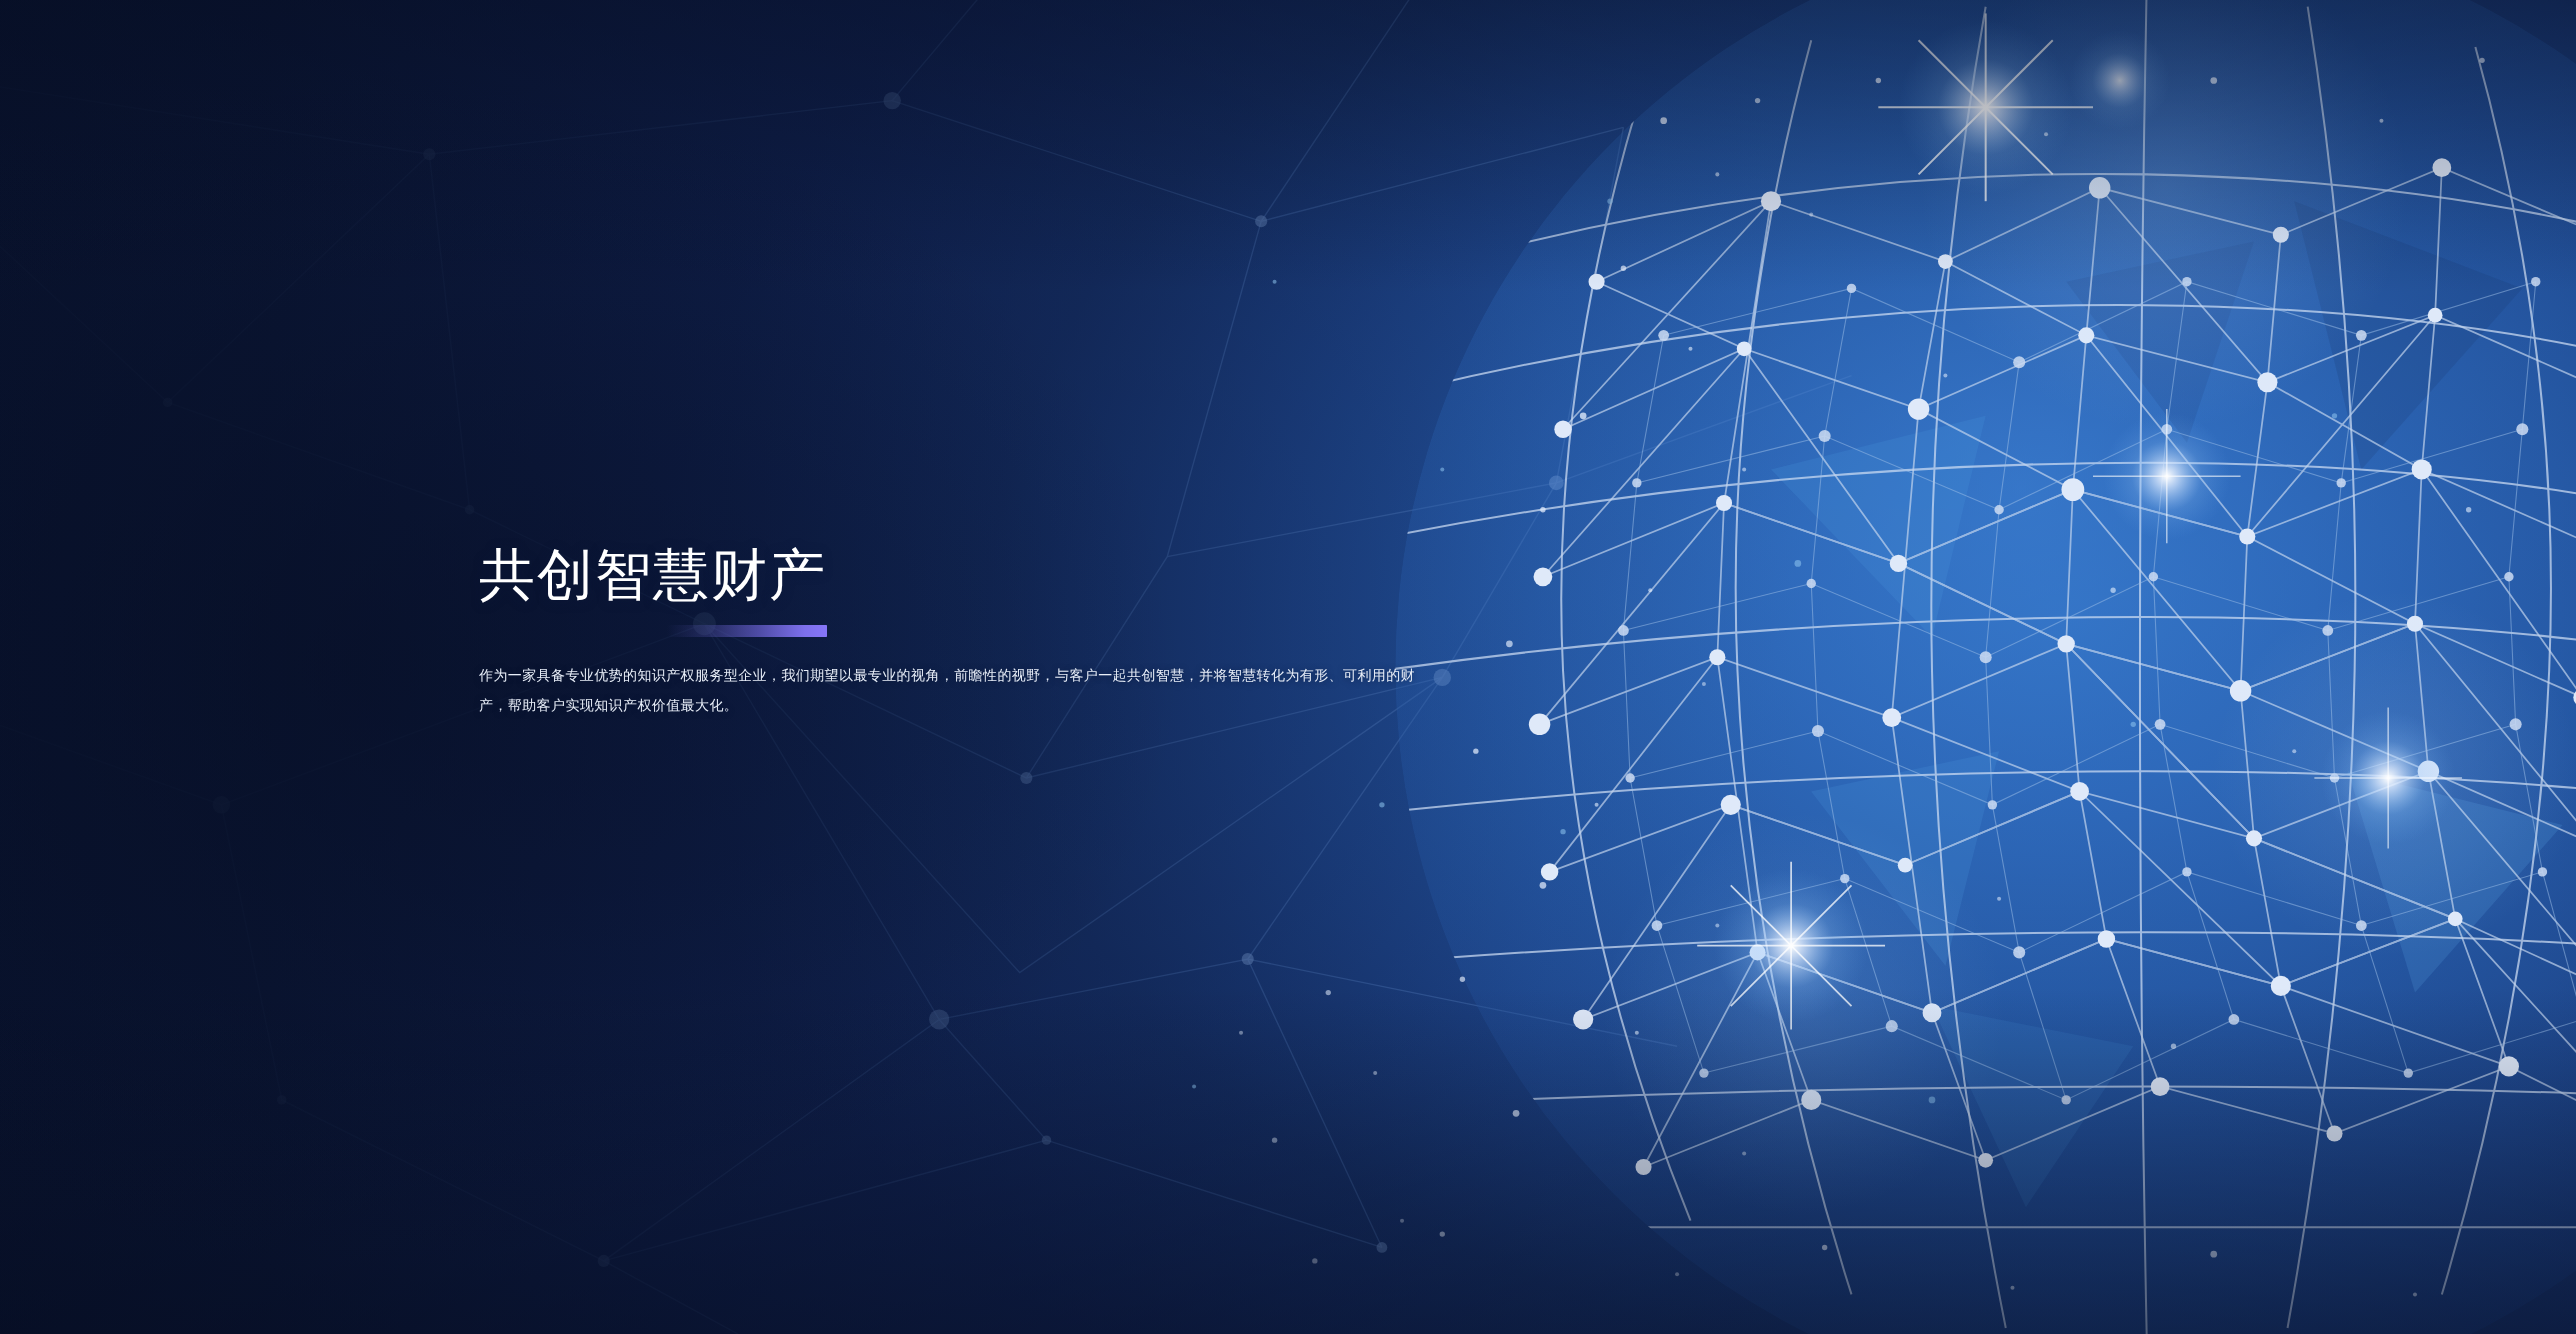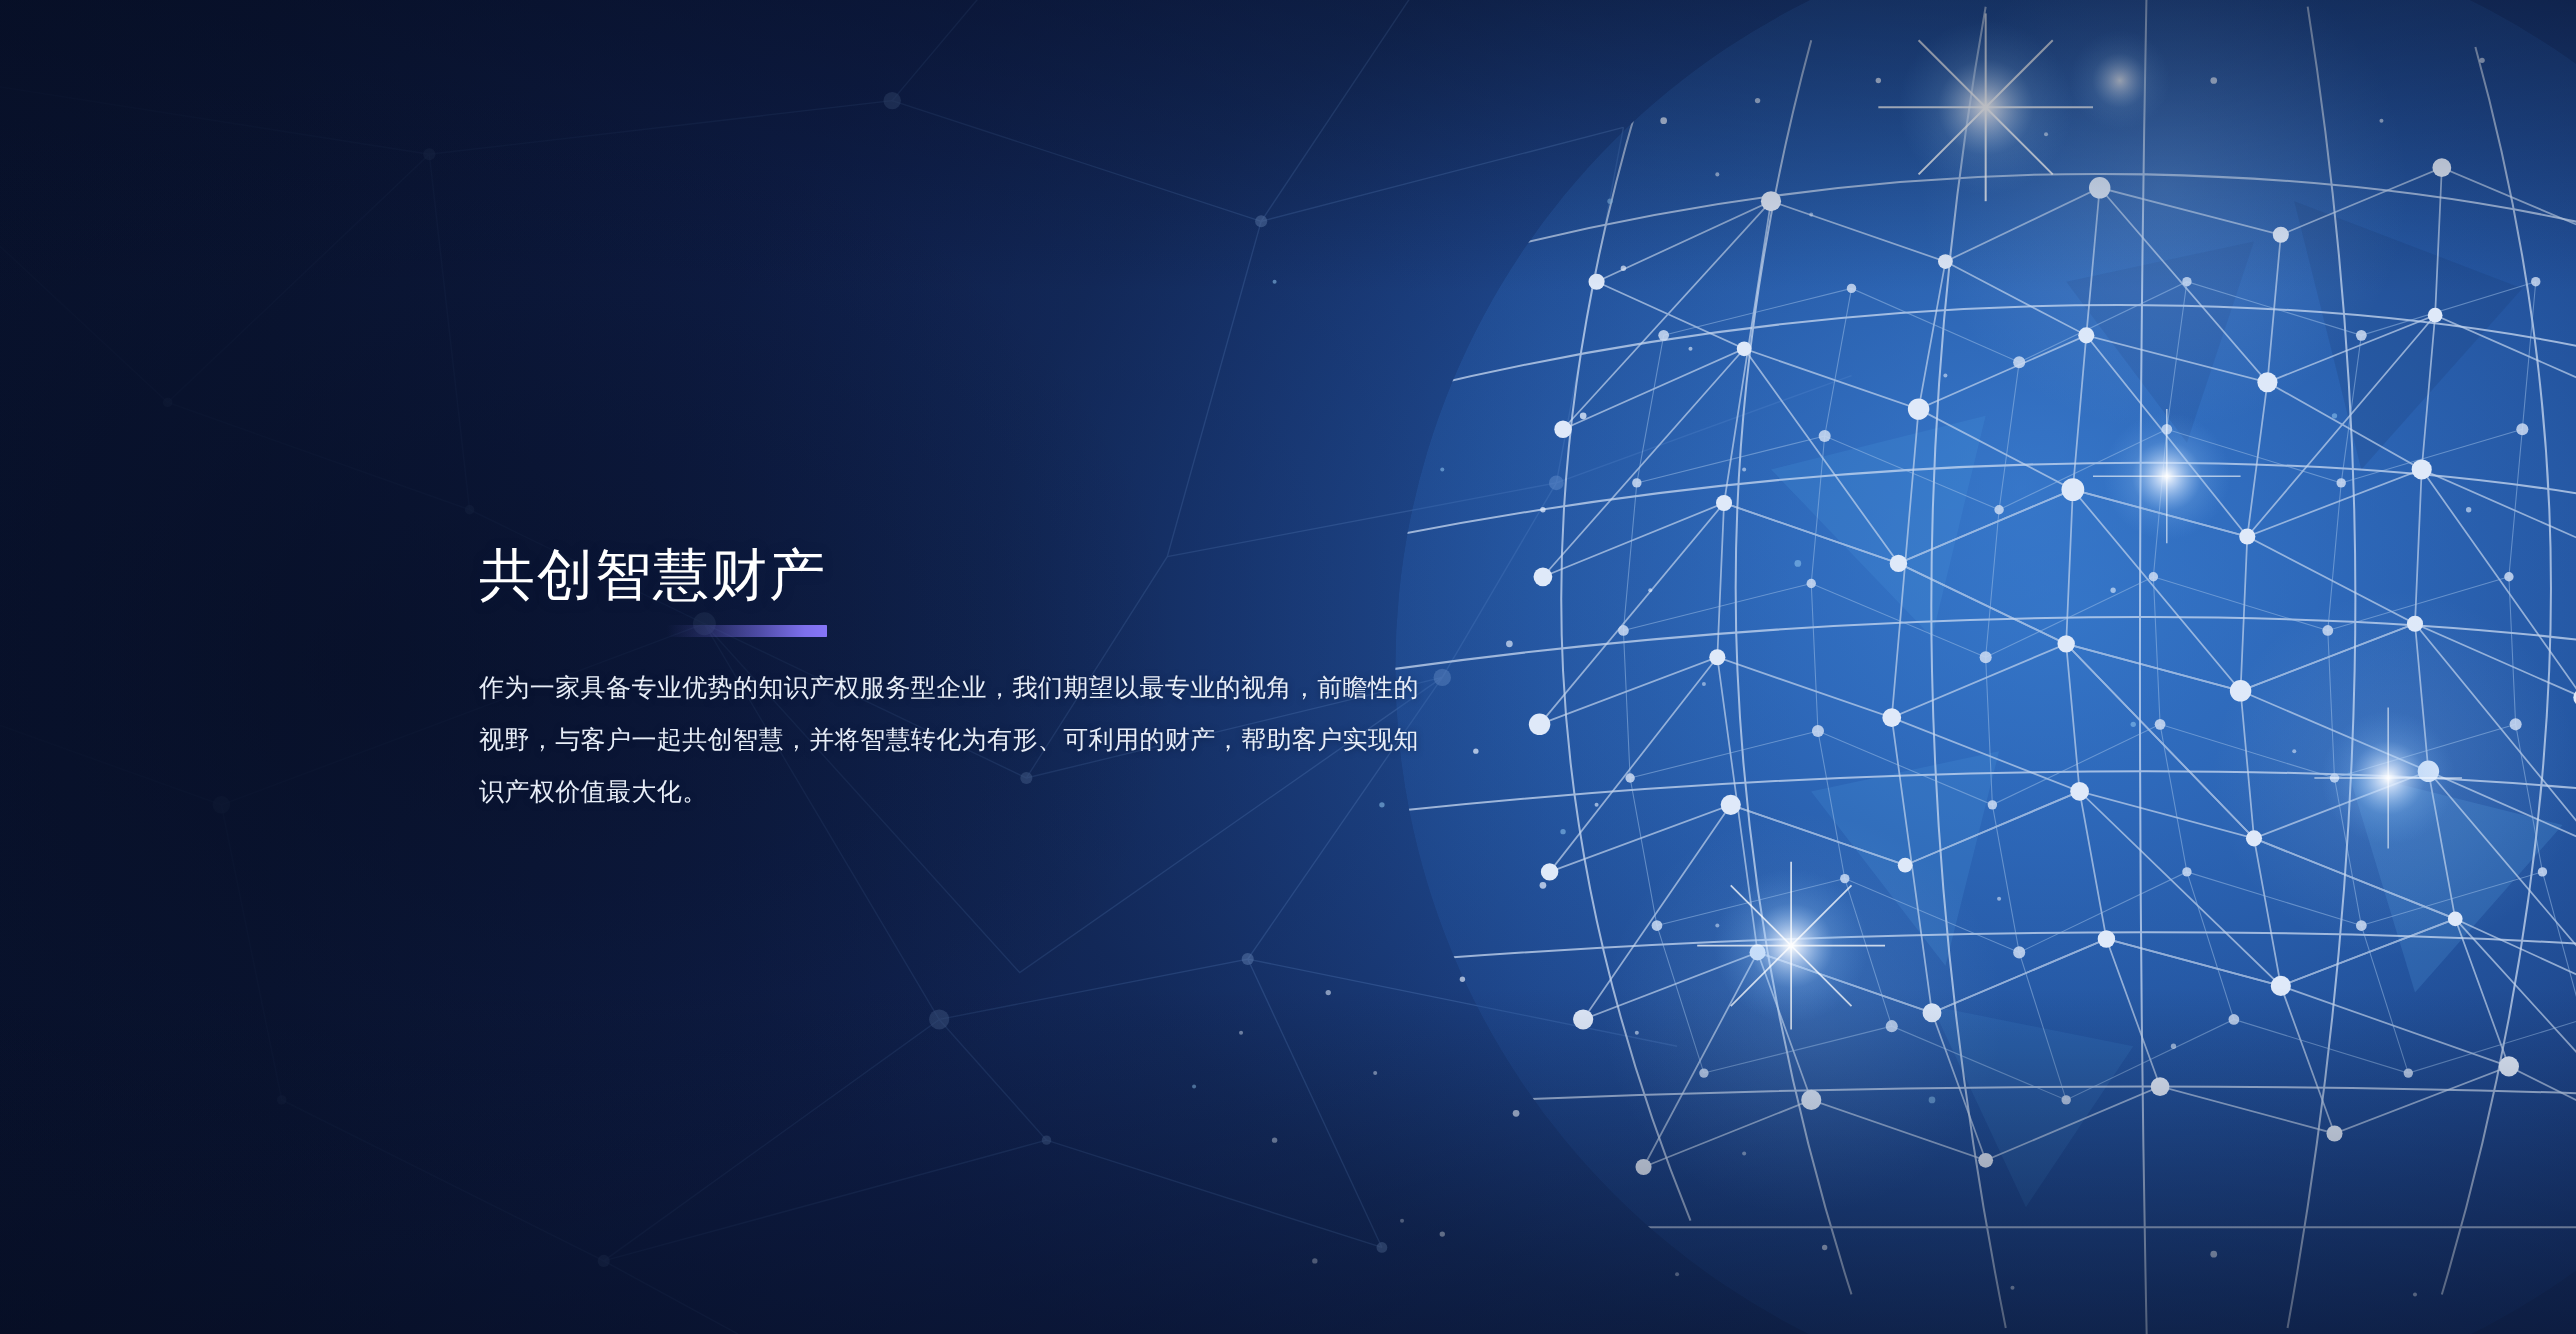--- a/index.html
+++ b/index.html
@@ -104,21 +104,21 @@
       rgba(118,108,228,0.30) 24%,
       rgba(122,110,234,0.68) 56%,
       rgba(133,117,247,0.97) 88%,
       rgba(136,120,250,1) 100%);
   }
 
   .body-copy {
     margin-top: 56px;
     width: 953px;
     color: #e8eef8;
-    font-size: 25px;
+    font-size: 14px;
     line-height: 2.08;
     letter-spacing: 0.4px;
     text-shadow: 0 0.7px 6.7px rgba(8,20,50,0.55);
   }
 </style>
 </head>
 <body>
 
 <div id="stage">
 

